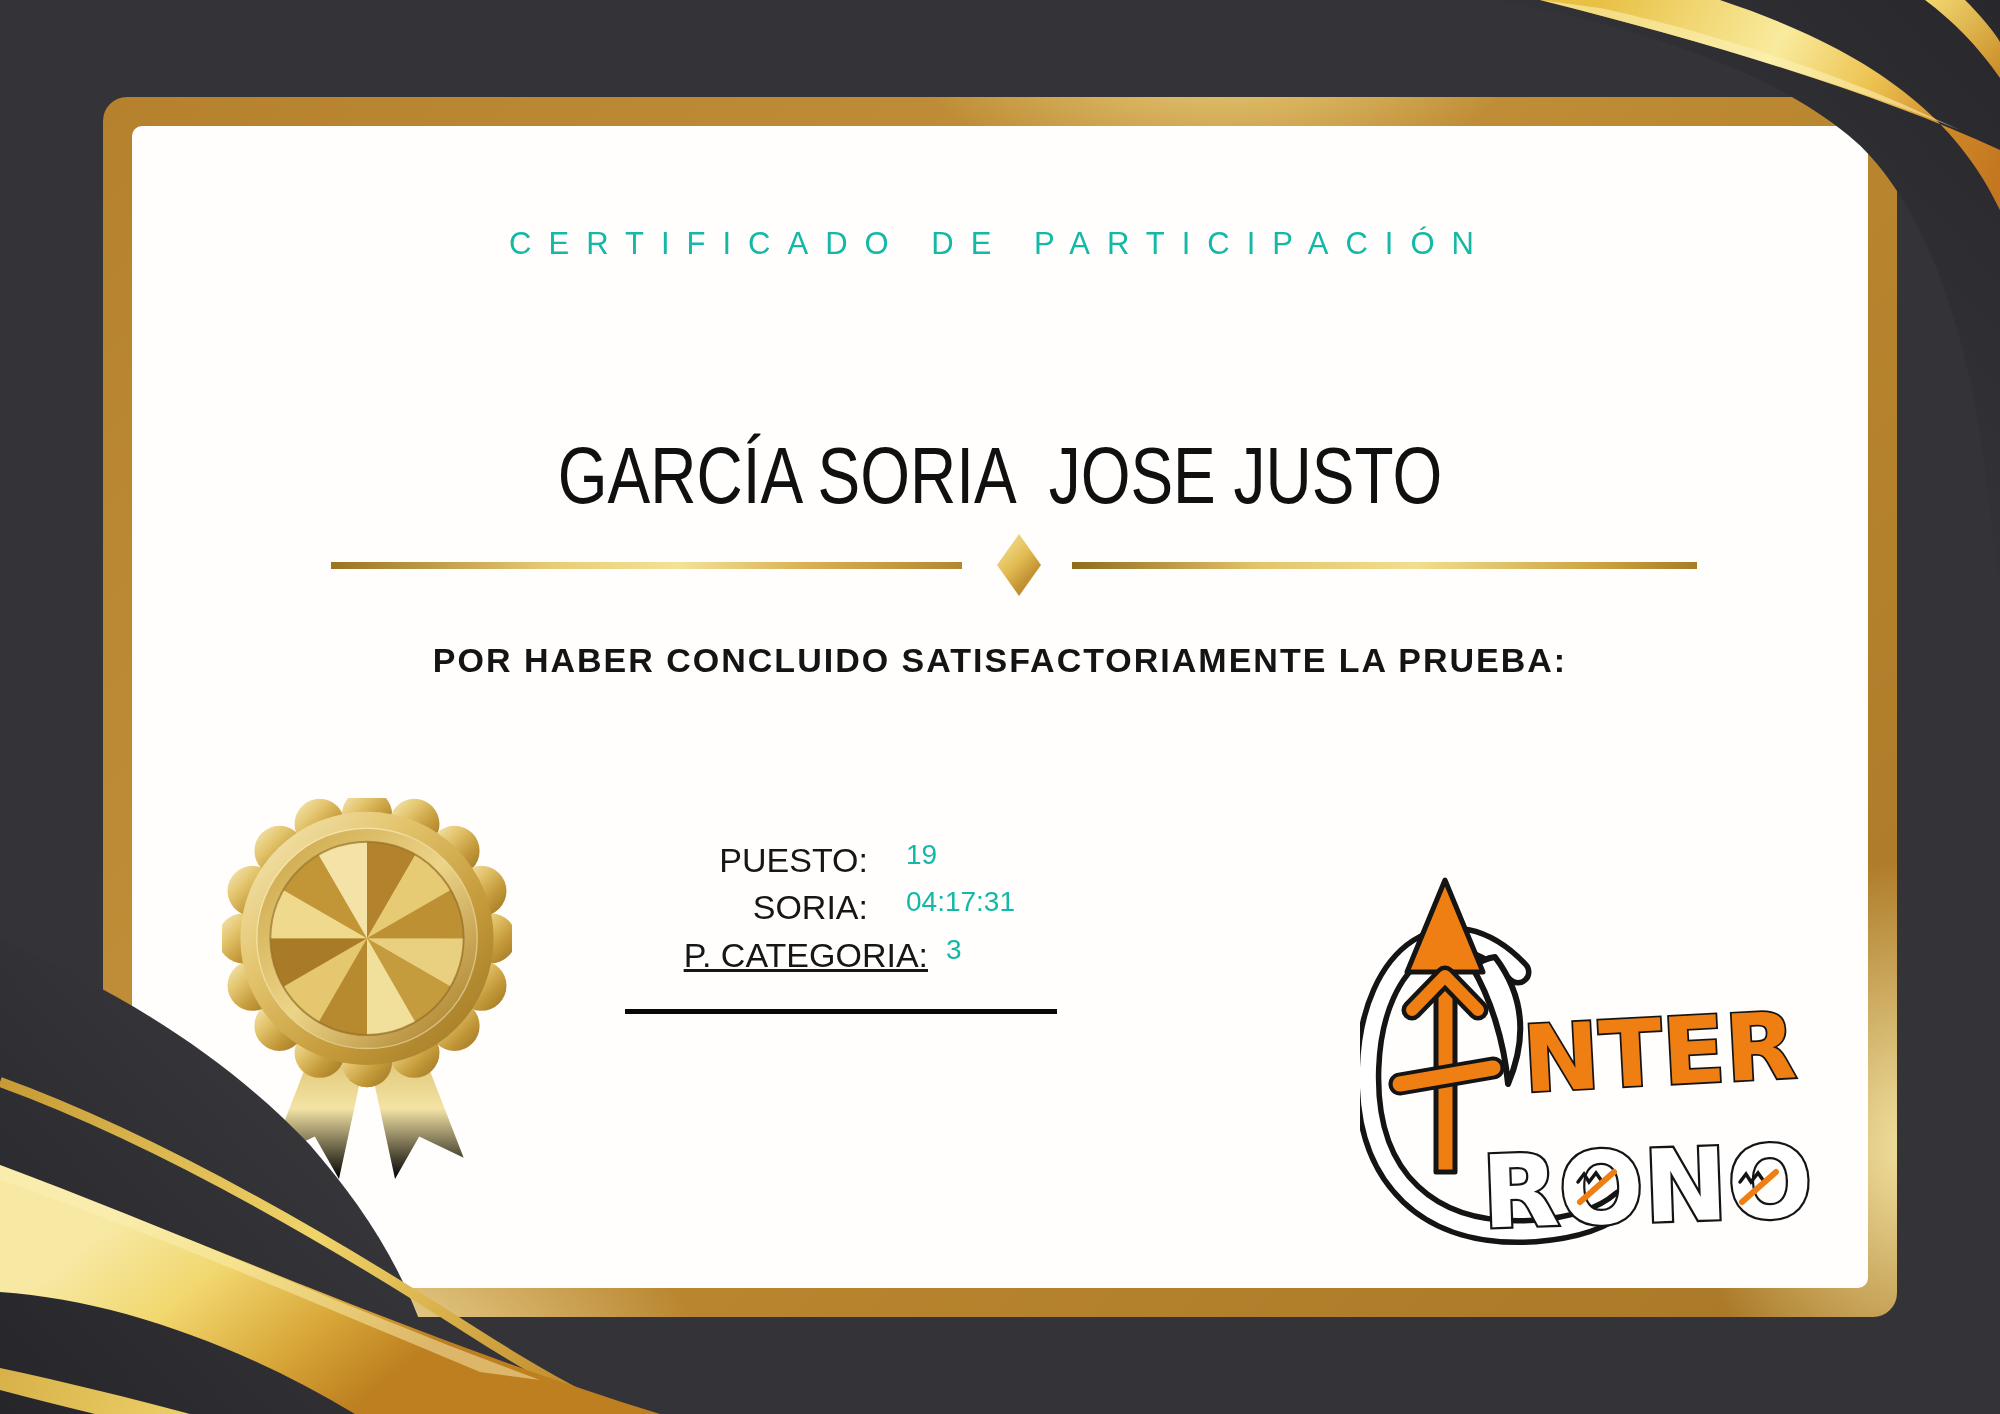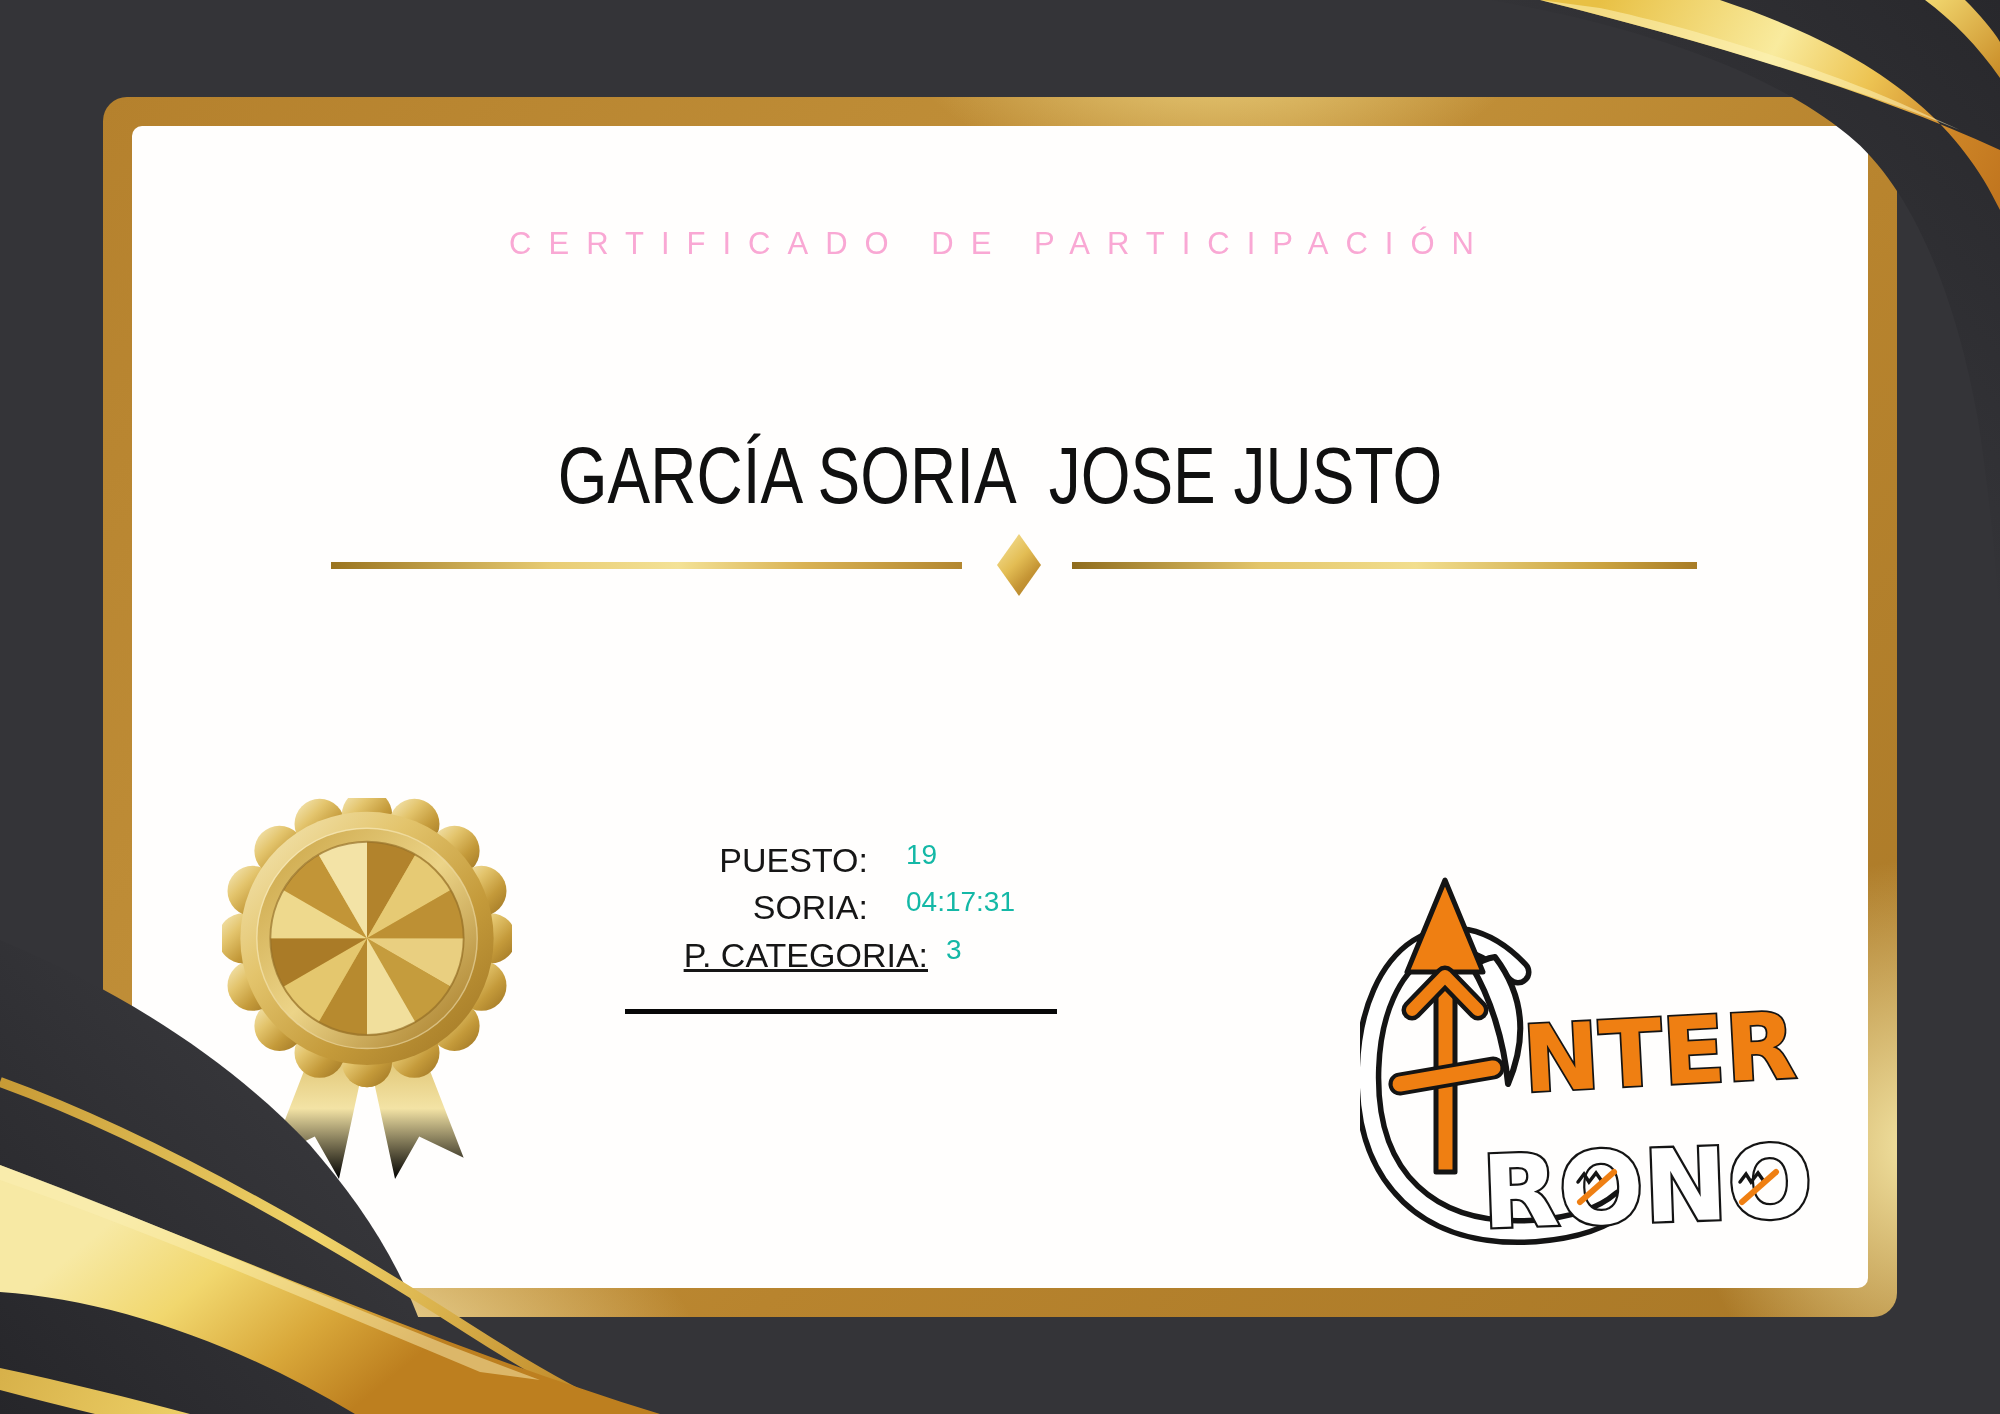--- a/index.html
+++ b/index.html
@@ -11,21 +11,21 @@
   .frame{position:absolute;left:103px;right:103px;top:97px;bottom:97px;border-radius:24px;
     background:
       radial-gradient(ellipse 760px 340px at 10% 103%, #f7e9b0 0%, rgba(247,233,176,0) 55%),
       radial-gradient(ellipse 560px 240px at 62% -4%, #ecd27f 0%, rgba(236,210,127,0) 55%),
       radial-gradient(ellipse 420px 520px at 101% 86%, #f2e3a2 0%, rgba(242,227,162,0) 55%),
       linear-gradient(135deg,#b5812d 0%,#c2913a 40%,#b8842e 62%,#a97827 100%);}
   .frame-inner{position:absolute;inset:29px;background:#fffefd;border-radius:10px;}
 
   
   .cert-title{position:absolute;left:0;right:0;top:226px;text-align:center;
-    font-size:31px;letter-spacing:17px;color:#f9a8d4;font-weight:400;white-space:pre;}
+    font-size:31px;letter-spacing:17px;color:#14b8a6;font-weight:400;white-space:pre;}
   .cert-name{position:absolute;left:0;right:0;top:436px;text-align:center;font-size:80px;
     font-weight:400;color:#101010;white-space:pre;transform:scaleX(0.8);transform-origin:center;line-height:1;}
   .cert-sub{position:absolute;left:0;right:0;top:641px;text-align:center;font-size:34px;
     font-weight:700;letter-spacing:2px;color:#141414;white-space:pre;}
   .stat-label{position:absolute;font-size:34px;color:#161616;line-height:1;white-space:pre;font-weight:400;}
   .stat-value{position:absolute;font-size:28px;color:#14b8a6;line-height:1;white-space:pre;}
   .sig-line{position:absolute;left:625px;top:1009px;width:432px;height:5px;background:#070707;}
 
   
   .div-line{position:absolute;top:562px;height:7px;
@@ -50,20 +50,21 @@
   <div class="cert-title">CERTIFICADO DE PARTICIPACIÓN</div>
 
   <div class="cert-name">GARCÍA SORIA  JOSE JUSTO</div>
 
   <div class="div-line div-left"></div>
   <div class="div-line div-right"></div>
   <div class="div-diamond">
       <i></i>
     </div>
 
+  <div class="cert-sub">POR HABER CONCLUIDO SATISFACTORIAMENTE LA PRUEBA:</div>
 
   <div>
     <span class="stat-label" style="right:1132px;top:843px;">PUESTO:</span>
     <span class="stat-value" style="left:906px;top:841px;">19</span>
 
     <span class="stat-label" style="right:1132px;top:890px;">SORIA:</span>
     <span class="stat-value" style="left:906px;top:888px;">04:17:31</span>
 
     <span class="stat-label" style="right:1072px;top:938px;text-decoration:underline;">P. CATEGORIA:</span>
     <span class="stat-value" style="left:946px;top:936px;">3</span>

